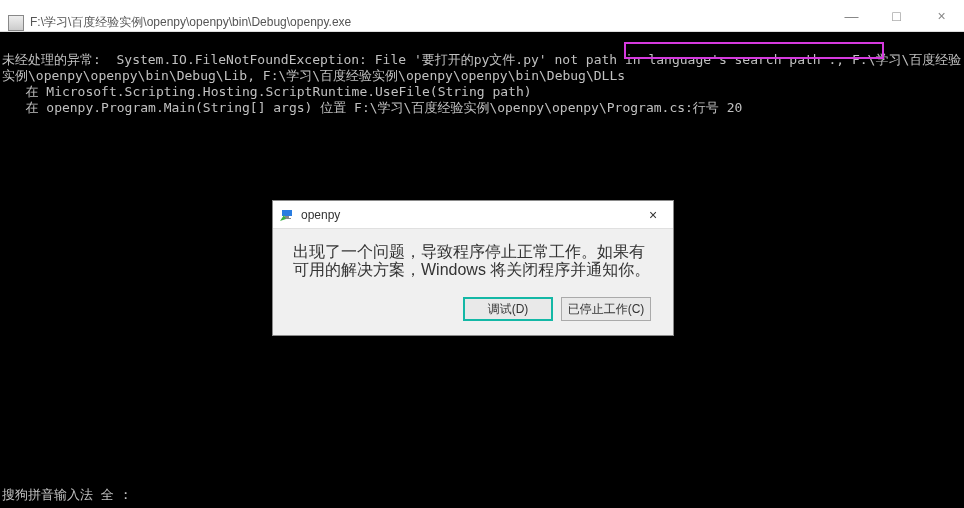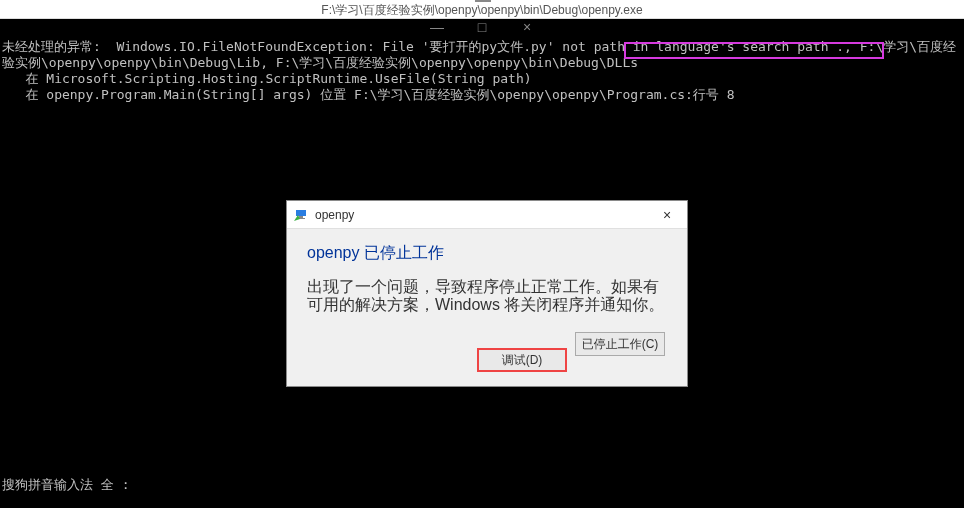--- a/index.html
+++ b/index.html
@@ -5,29 +5,28 @@
   * { margin: 0; padding: 0; box-sizing: border-box; }
   body {
     width: 964px;
     height: 508px;
     background: #000;
     font-family: "SimSun", "Consolas", monospace;
     overflow: hidden;
     position: relative;
   }
   .titlebar {
-    height: 19px;
+    height: 32px;
     background: #fff;
     display: flex;
-    align-items: center;
+    align-items: flex-end;
     border-bottom: 1px solid #ddd;
     font-family: "Microsoft YaHei", sans-serif;
     font-size: 12px;
     color: #555;
-    flex-direction: column;
   }
   .titlebar-icon {
     width: 16px;
     height: 16px;
     margin: 0 6px 0 8px;
     border: 1px solid #888;
     background: linear-gradient(#eee, #ccc);
   }
   .titlebar-text { flex: 1; }
   .win-controls { display: flex; height: 100%; }
@@ -50,21 +49,21 @@
     font-family: "SimSun", "NSimSun", monospace;
     letter-spacing: 0;
   }
   .highlight-box {
     position: absolute;
     border: 2px solid #d63adf;
     pointer-events: none;
   }
   .dialog {
     position: absolute;
-    left: 286px;
+    left: 272px;
     top: 200px;
     width: 402px;
     background: #f0f0f0;
     border: 1px solid #8a8a8a;
     box-shadow: 2px 2px 10px rgba(0,0,0,0.25);
     font-family: "Microsoft YaHei", sans-serif;
   }
   .dialog-titlebar {
     height: 28px;
     background: #fff;
@@ -111,66 +110,65 @@
     height: 24px;
     background: #e9e9e9;
     border: 1px solid #aaa;
     font-size: 12px;
     display: flex;
     align-items: center;
     justify-content: center;
     color: #333;
     font-family: "Microsoft YaHei", sans-serif;
   }
-  .dlg-btn.primary { border: 2px solid #ef4444; margin-top: 16px; }
+  .dlg-btn.primary { border: 2px solid #14b8a6; }
   .ime-status {
     position: absolute;
     left: 2px;
-    bottom: 14px;
+    bottom: 4px;
     font-size: 13px;
     color: #c0c0c0;
     font-family: "SimSun", monospace;
   }
 </style>
 </head>
 <body>
 
 <div class="titlebar">
   <div class="titlebar-icon"></div>
   <div class="titlebar-text">F:\学习\百度经验实例\openpy\openpy\bin\Debug\openpy.exe</div>
   <div class="win-controls">
     <div class="win-btn">—</div>
     <div class="win-btn">□</div>
     <div class="win-btn">×</div>
   </div>
 </div>
 
 <div class="console">
-<span><span>未经处理的异常:  Windows.IO.FileNotFoundException: File '要打开的py文件.py' not</span><span> path in language's search path</span><span> ., F:\学习\百度经验实例\openpy\openpy\bin\Debug\Lib, F:\学习\百度经验实例\openpy\openpy\bin\Debug\DLLs</span></span>
+<span><span>未经处理的异常:  System.IO.FileNotFoundException: File '要打开的py文件.py' not</span><span> path in language's search path</span><span> ., F:\学习\百度经验实例\openpy\openpy\bin\Debug\Lib, F:\学习\百度经验实例\openpy\openpy\bin\Debug\DLLs</span></span>
 <span>   在 Microsoft.Scripting.Hosting.ScriptRuntime.UseFile(String path)</span>
-<span>   在 openpy.Program.Main(String[] args) 位置 F:\学习\百度经验实例\openpy\openpy\Program.cs:行号 8</span>
+<span>   在 openpy.Program.Main(String[] args) 位置 F:\学习\百度经验实例\openpy\openpy\Program.cs:行号 20</span>
 </div>
 
 <div class="highlight-box" style="left:624px;top:42px;width:260px;height:17px;"></div>
 
 <div class="dialog">
   <div class="dialog-titlebar">
     <div class="dialog-icon">
       <svg viewBox="0 0 16 16">
         <rect x="3" y="3" width="10" height="6" fill="#2a7de1"></rect>
         <rect x="6" y="9" width="4" height="2" fill="#888"></rect>
         <rect x="4" y="11" width="8" height="1" fill="#888"></rect>
         <polygon points="1,14 5,8 7,12" fill="#3cb043"></polygon>
       </svg>
     </div>
     <div class="dialog-title">openpy</div>
     <div class="dialog-close">×</div>
   </div>
   <div class="dialog-body">
-    <div class="dialog-heading">openpy 已停止工作</div>
     <div class="dialog-text">出现了一个问题，导致程序停止正常工作。如果有可用的解决方案，Windows 将关闭程序并通知你。</div>
     <div class="dialog-buttons">
       <div class="dlg-btn primary">调试(D)</div>
       <div class="dlg-btn">已停止工作(C)</div>
     </div>
   </div>
 </div>
 
 <div class="ime-status">搜狗拼音输入法 全 :</div>
 

